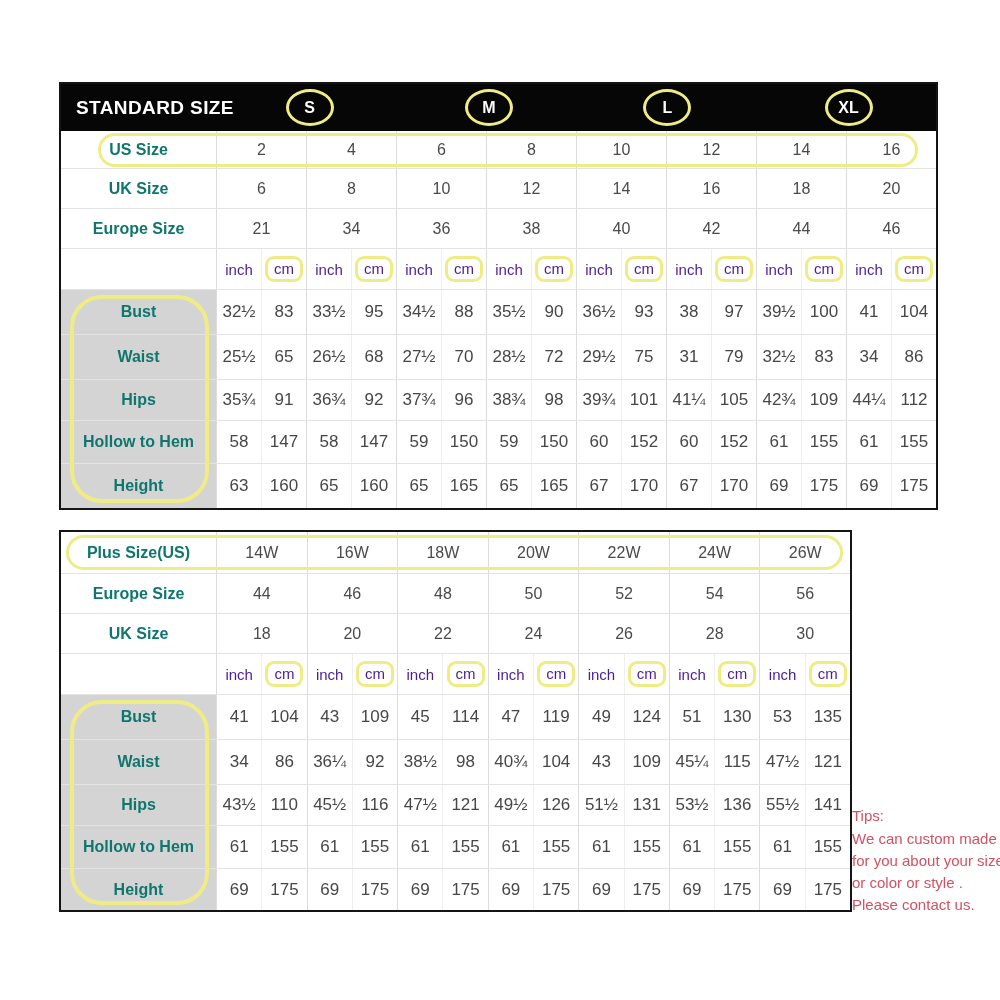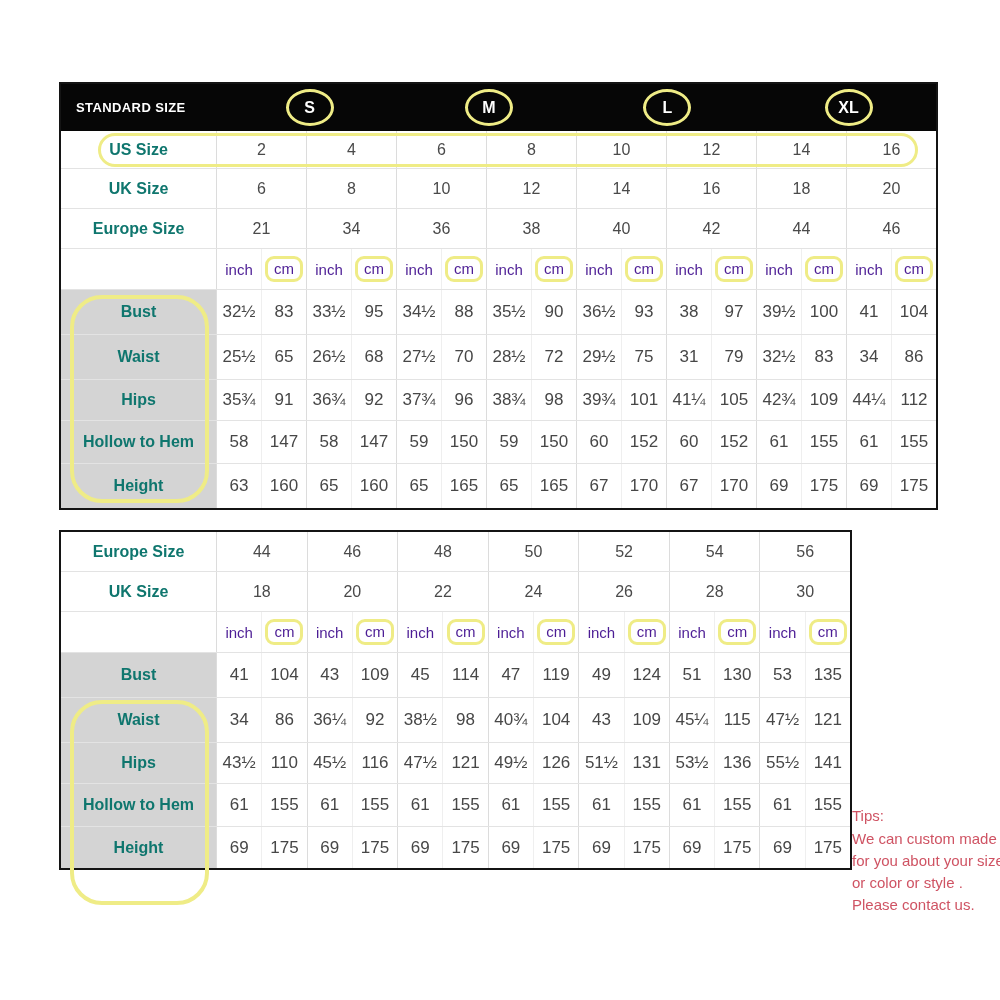--- a/index.html
+++ b/index.html
@@ -6,21 +6,21 @@
   html,body { width:1000px; height:1000px; background:#ffffff; overflow:hidden;
               font-family:"Liberation Sans", sans-serif; }
   .canvas { position:relative; width:1000px; height:1000px; background:#fff; }
 
   .size-table { position:absolute; background:#fff; border:2px solid #141414; }
   #t1 { left:59px;  top:82px;  width:879px; }
   #t2 { left:59px;  top:530px; width:793px; }
 
   
   .black-bar { position:relative; height:47px; background:#060606; display:flex; align-items:center; }
-  .bar-title { color:#ffffff; font-weight:700; font-size:13px; letter-spacing:.4px; padding-left:15px; }
+  .bar-title { color:#ffffff; font-weight:700; font-size:19px; letter-spacing:.4px; padding-left:15px; }
   .size-letter { position:absolute; top:5px; width:48px; height:37px; transform:translateX(-50%);
                  border:3px solid var(--yel); border-radius:50%;
                  display:flex; align-items:center; justify-content:center;
                  color:#fff; font-weight:700; font-size:16px; }
   .pos1 { left:28.4%; } .pos2 { left:48.9%; } .pos3 { left:69.3%; } .pos4 { left:90.0%;text-align:right; }
 
   :root { --yel:#efec86; --grid:#e3e3e3; --subgrid:#efefef; --pairgrid:#dcdcdc; }
 
   
   .row { position:relative; display:grid; border-bottom:1px solid var(--grid); background:#fff; }
@@ -231,20 +231,31 @@
           <div class="cell v">175</div>
           <div class="cell v pair-start">69</div>
           <div class="cell v">175</div>
         </div>
       </div>
     <div class="labels-oval"></div>
   </div>
 
   <div class="size-table" id="t2">
     <div id="t2-rows">
+        <div class="row t2-size" style="height: 42px;">
+          <div class="cell label-cell">Plus Size(US)</div>
+          <div class="cell v pair-start size-val">14W</div>
+          <div class="cell v pair-start size-val">16W</div>
+          <div class="cell v pair-start size-val">18W</div>
+          <div class="cell v pair-start size-val">20W</div>
+          <div class="cell v pair-start size-val">22W</div>
+          <div class="cell v pair-start size-val">24W</div>
+          <div class="cell v pair-start size-val">26W</div>
+          <div class="oval plus-row"></div>
+        </div>
         <div class="row t2-size" style="height: 40px;">
           <div class="cell label-cell">Europe Size</div>
           <div class="cell v pair-start size-val">44</div>
           <div class="cell v pair-start size-val">46</div>
           <div class="cell v pair-start size-val">48</div>
           <div class="cell v pair-start size-val">50</div>
           <div class="cell v pair-start size-val">52</div>
           <div class="cell v pair-start size-val">54</div>
           <div class="cell v pair-start size-val">56</div>
         </div>

